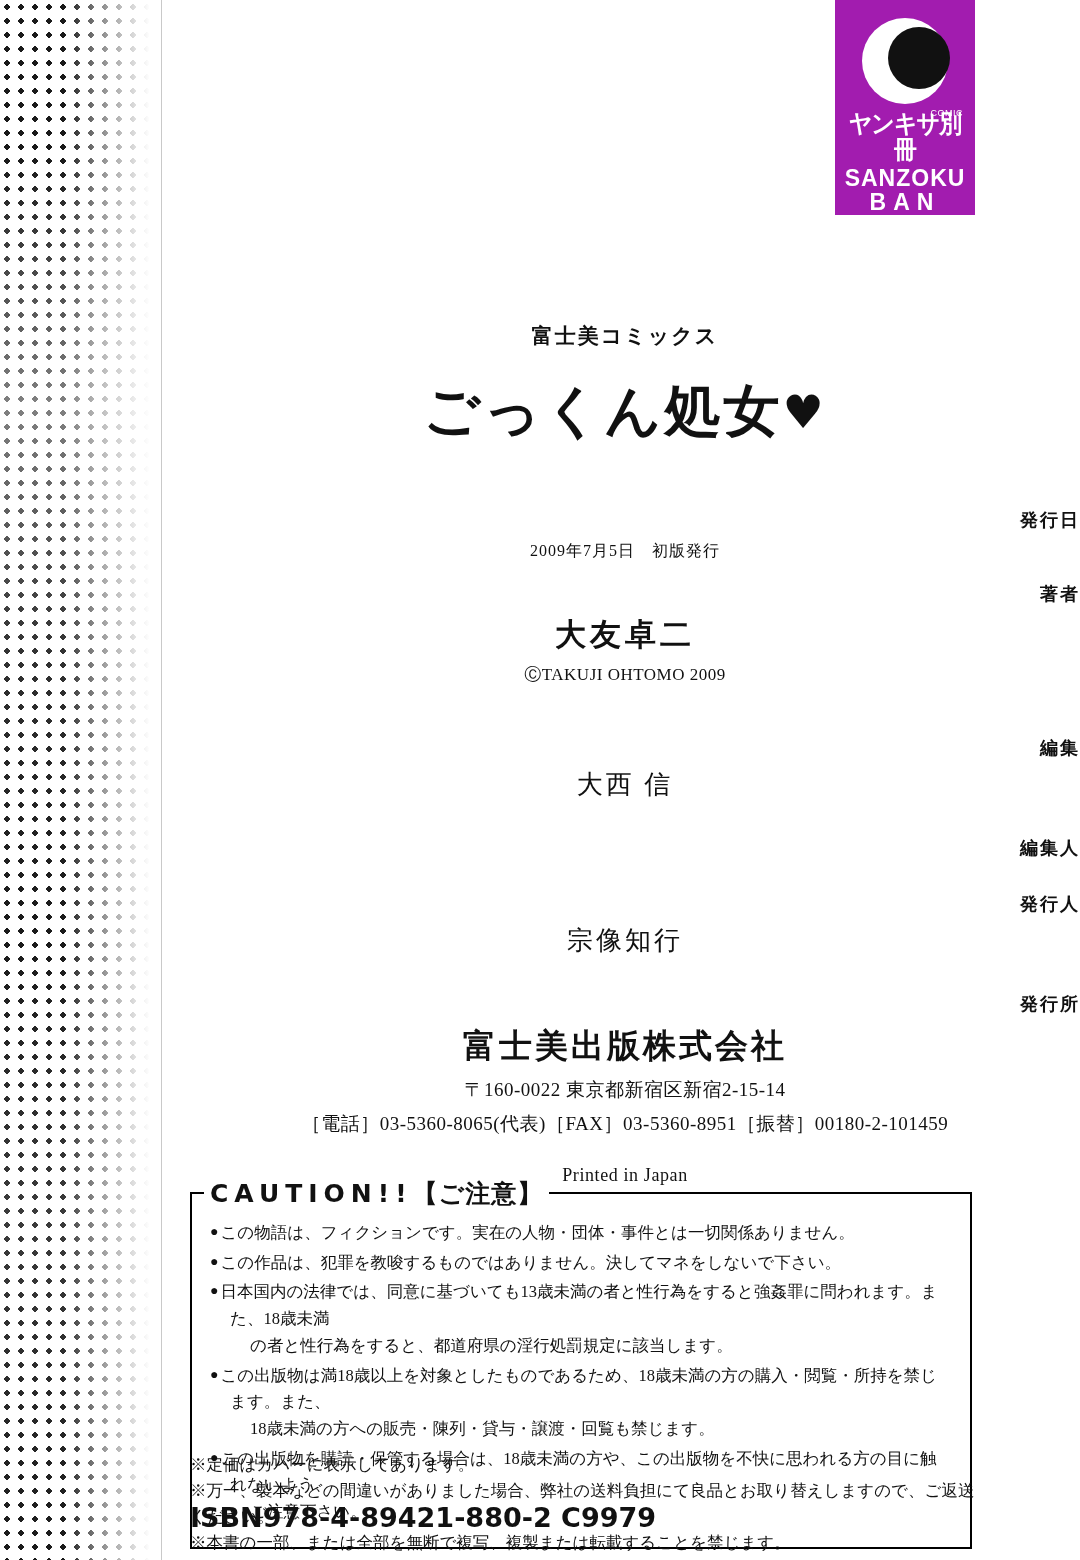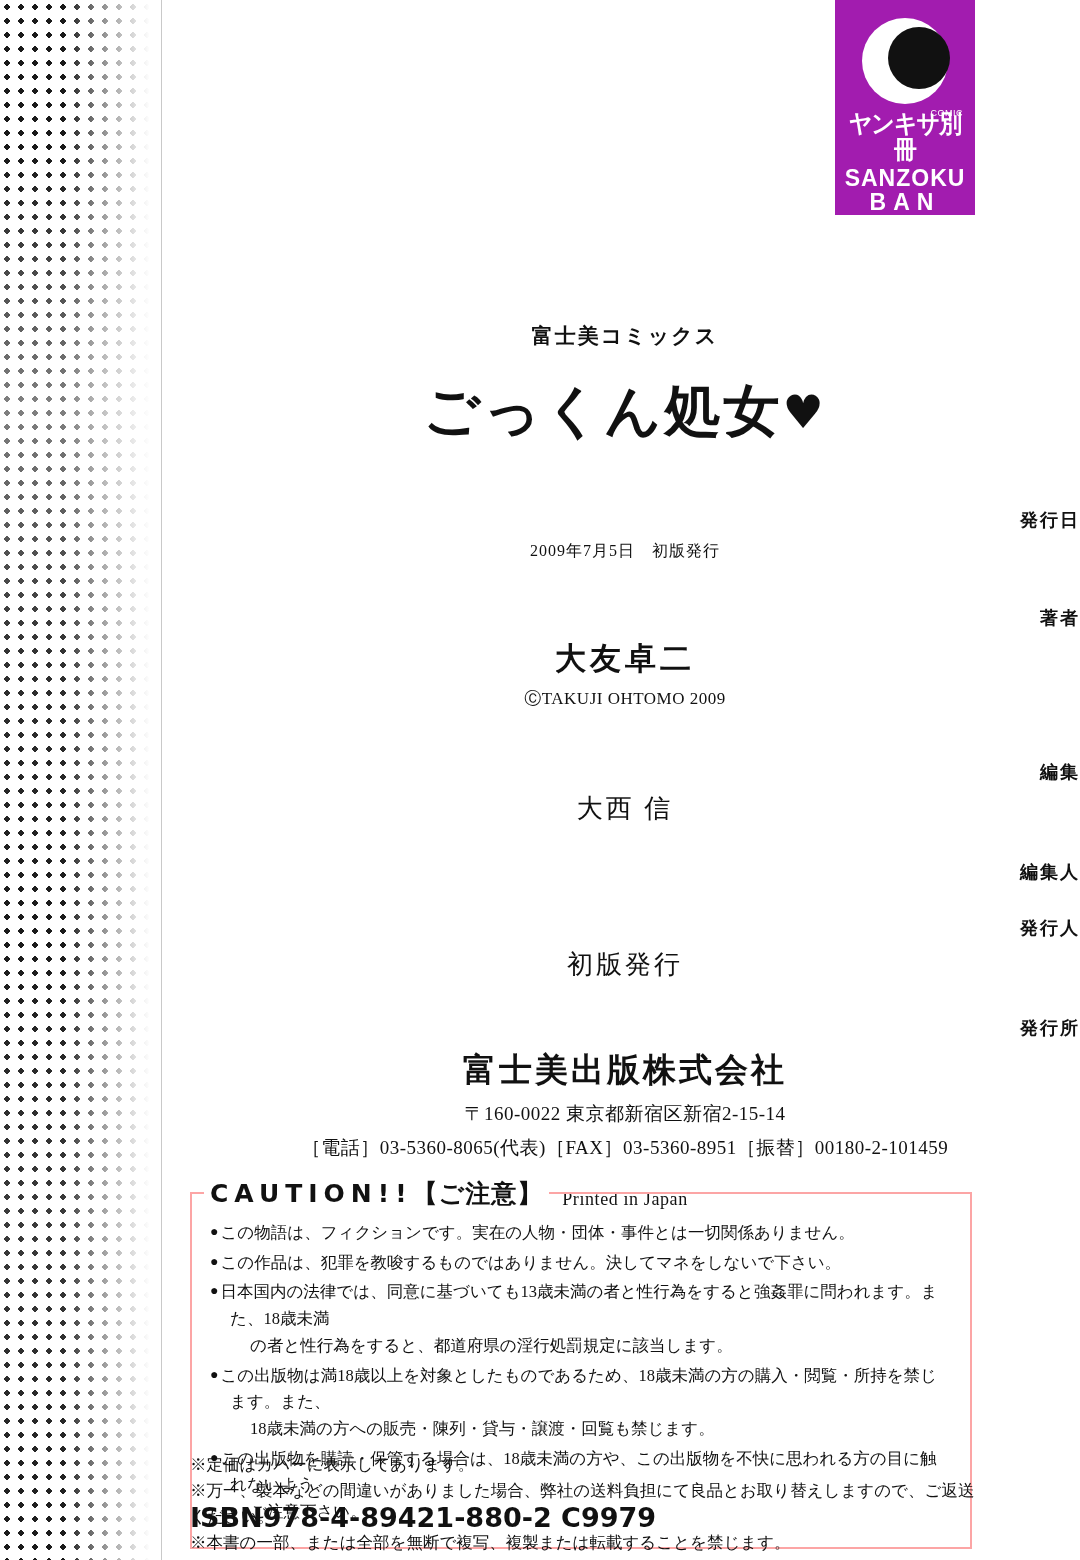--- a/index.html
+++ b/index.html
@@ -164,21 +164,21 @@
   }
   .copyline {
     font-size: 17px;
     letter-spacing: 0.5px;
     font-family: "Liberation Serif", serif;
   }
 
   .sec-pubdate { margin-top: 58px; }
   .sec-pubdate .val { margin-top: 9px; }
 
-  .sec-author { margin-top: 44px; }
+  .sec-author { margin-top: 20px; }
   .sec-author .val-big { margin-top: 8px; }
   .sec-author .copyline { margin-top: 7px; }
 
   .sec-editor { margin-top: 50px; }
   .sec-editor .val-mid { margin-top: 7px; }
 
   .sec-editorperson { margin-top: 34px; }
   .sec-editorperson .val-mid { margin-top: 7px; }
 
   .sec-publisherperson { margin-top: 32px; }
@@ -208,21 +208,21 @@
   }
 
   
   .caution-wrap {
     position: absolute;
     left: 190px;
     top: 1192px;
     width: 782px;
   }
   .caution-box {
-    border: 2px solid #fca5a5;
+    border: 2px solid #000000;
     padding: 26px 18px 18px 18px;
     position: relative;
   }
   .caution-title {
     position: absolute;
     left: 12px;
     top: -17px;
     background: #ffffff;
     padding: 0 6px;
     font-size: 25px;
@@ -319,21 +319,21 @@
     <div class="lbl">編集</div>
     <div class="val-mid">大西 信</div>
   </div>
 
   <div class="sec-editorperson">
     <div class="lbl">編集人</div>
   </div>
 
   <div class="sec-publisherperson">
     <div class="lbl">発行人</div>
-    <div class="val-mid">初版発行</div>
+    <div class="val-mid">宗像知行</div>
   </div>
 
   <div class="sec-publisher">
     <div class="lbl">発行所</div>
     <div class="pub-name">富士美出版株式会社</div>
     <div class="pub-addr">〒160-0022 東京都新宿区新宿2-15-14</div>
     <div class="pub-contact">［電話］03-5360-8065(代表)［FAX］03-5360-8951［振替］00180-2-101459</div>
   </div>
 
   <div class="printed">Printed in Japan</div>

